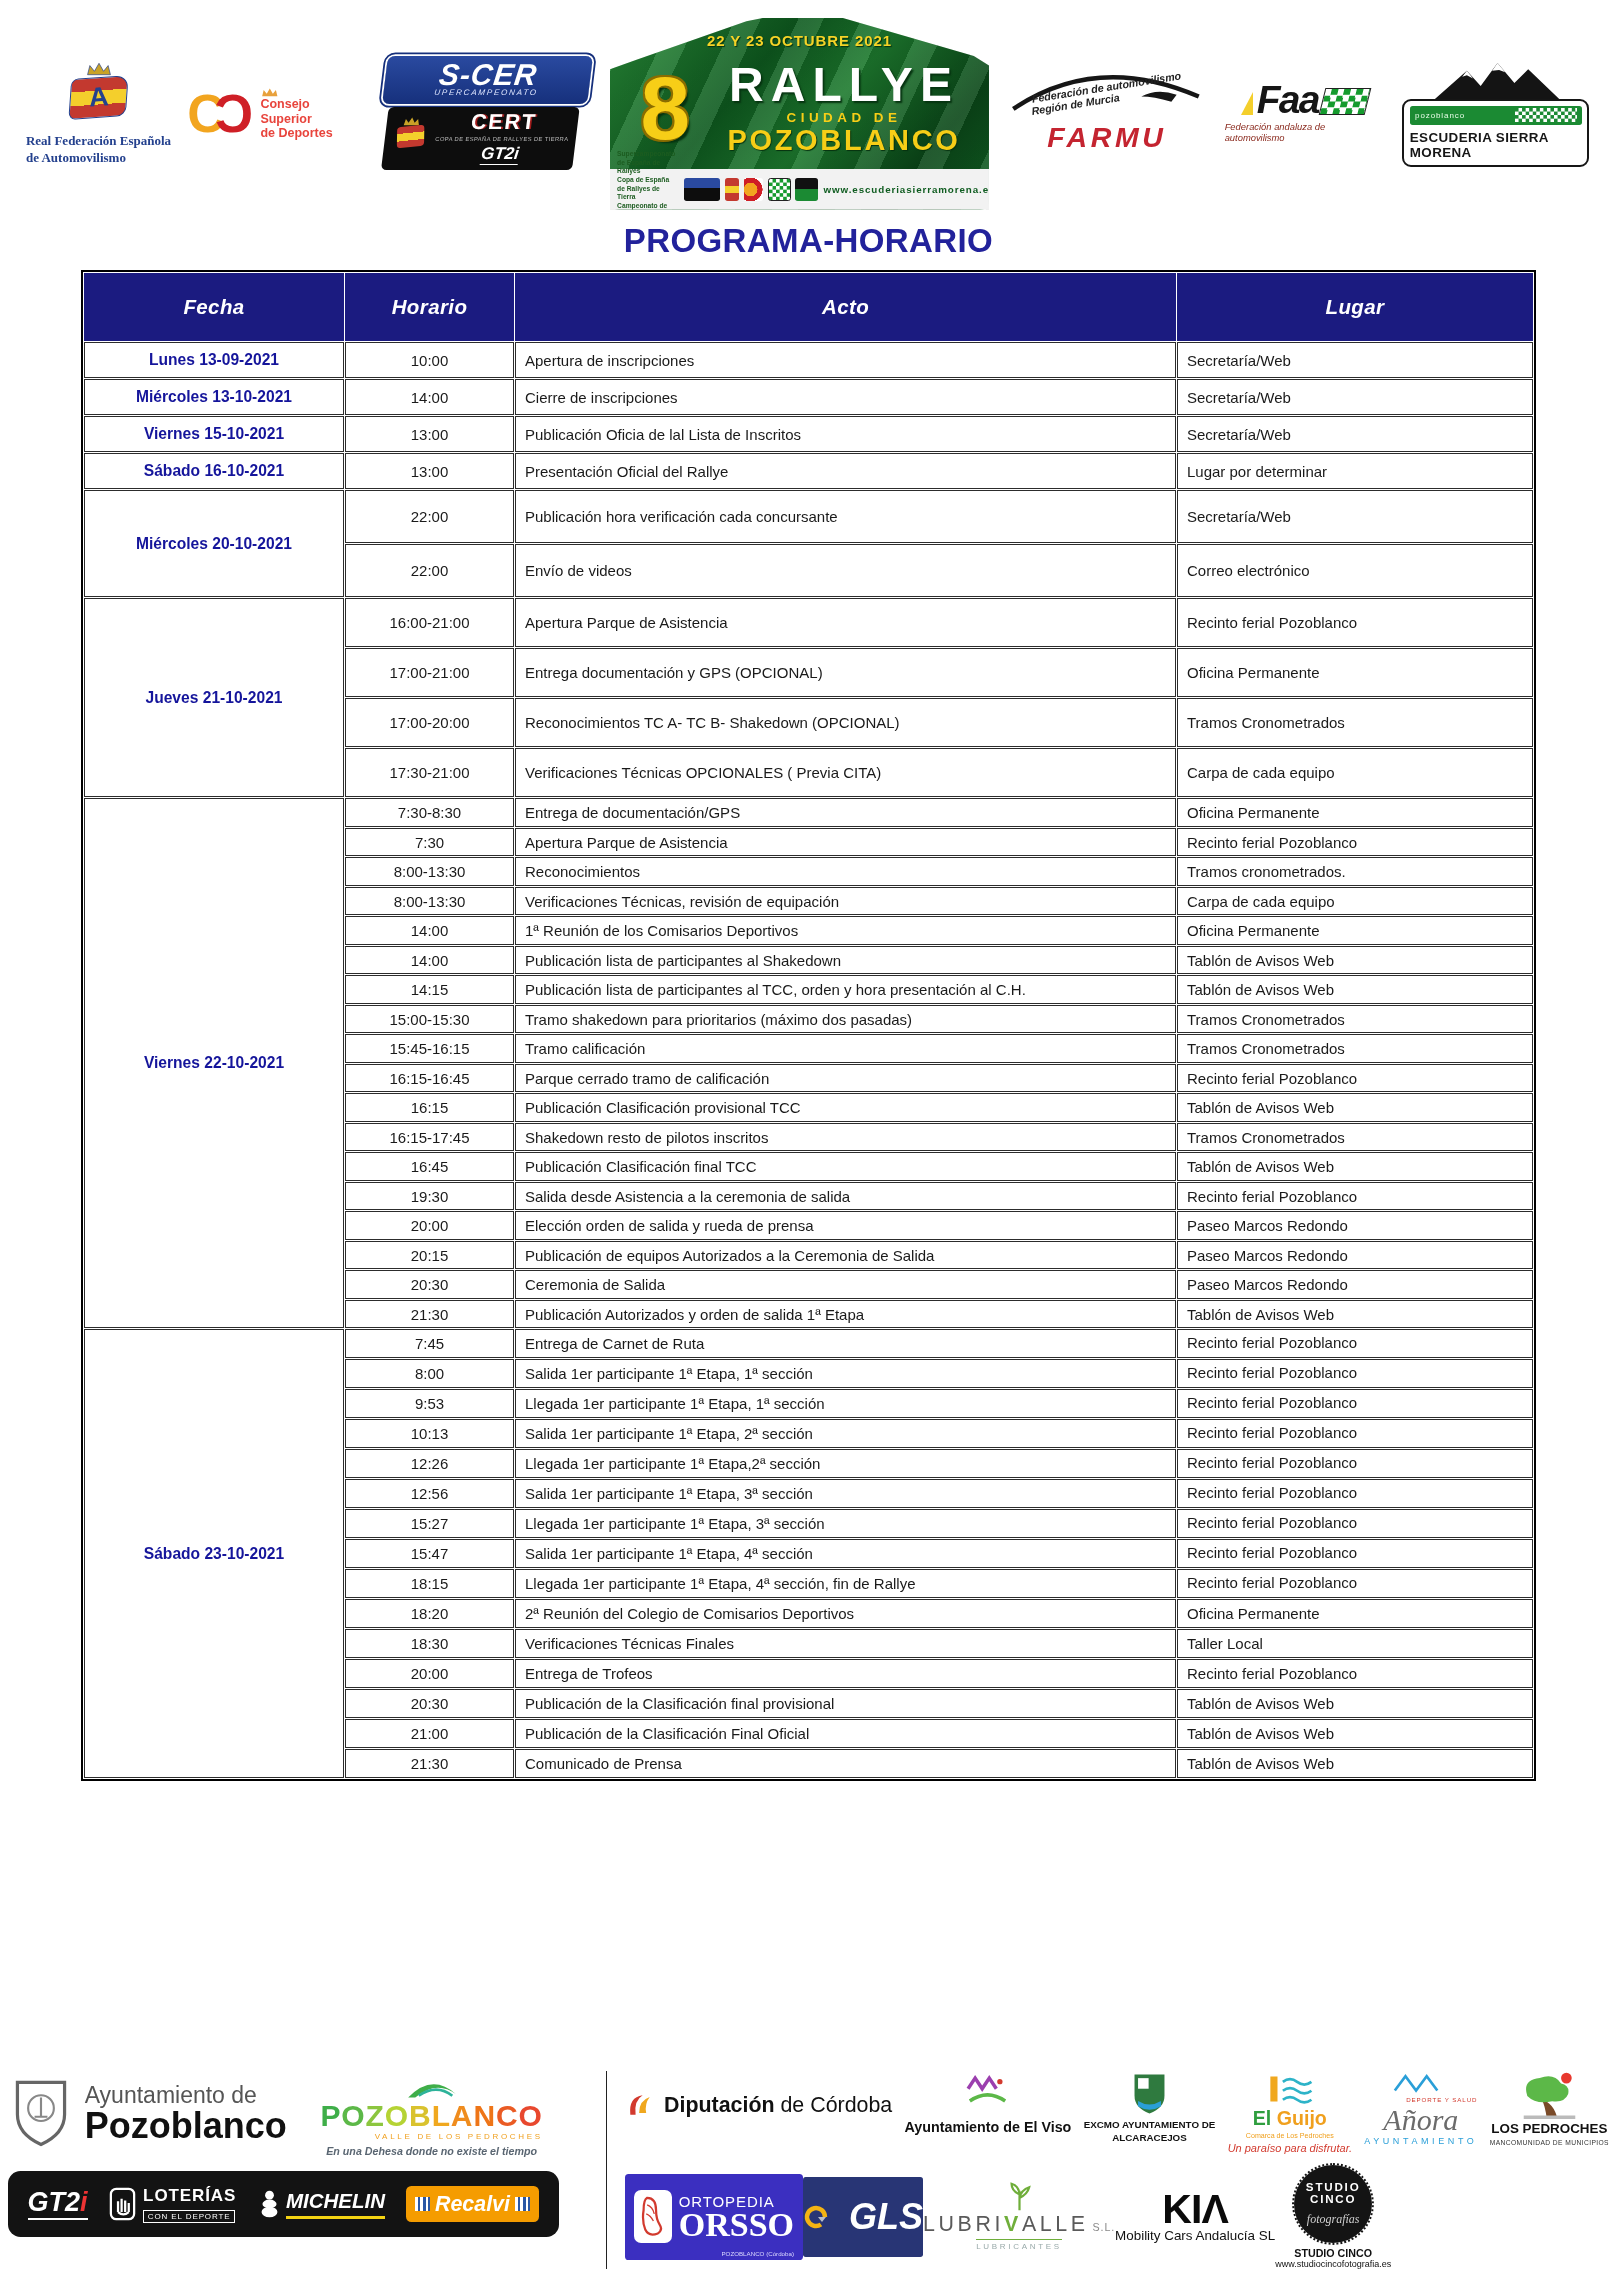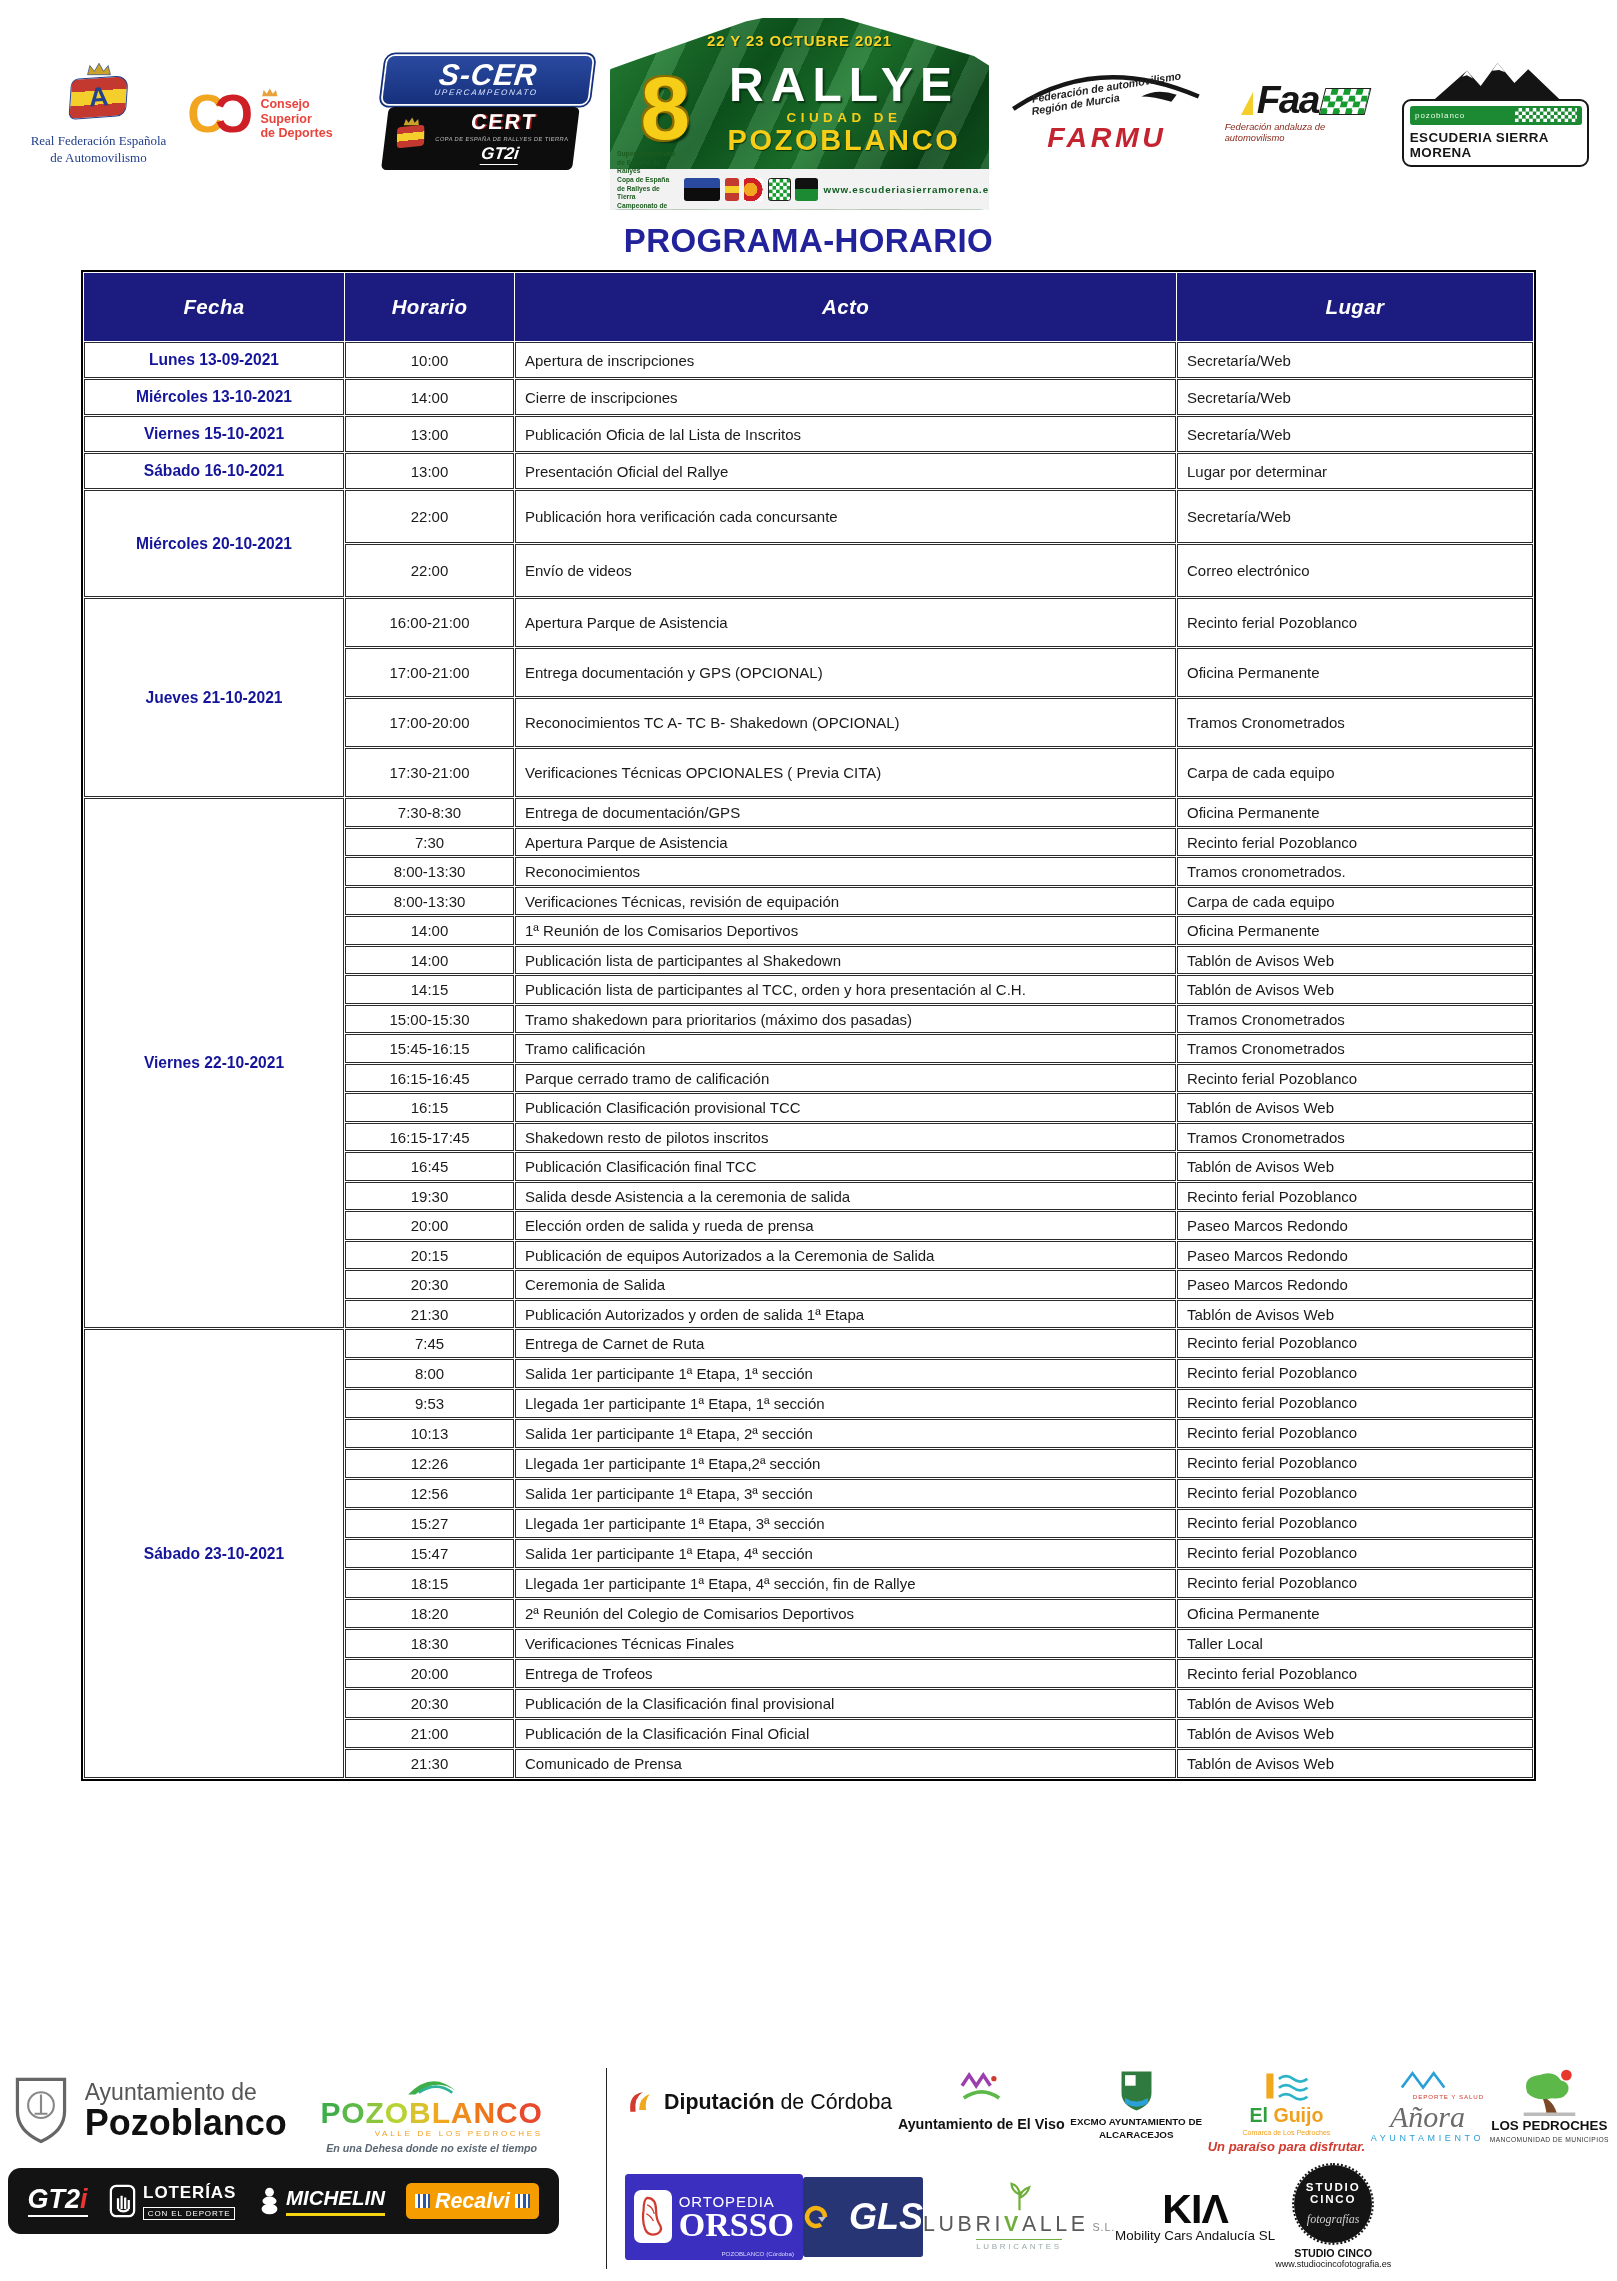--- a/index.html
+++ b/index.html
@@ -13,21 +13,21 @@
   }
   
   .top-strip{ height:218px; display:flex; align-items:center; justify-content:space-between; padding:9px 25px 0 25px; }
   .logo-box{ display:flex; flex-direction:column; align-items:center; }
   
   .rfeda{ width:147px; }
   .rfeda-flag{ width:57px; height:41px; border-radius:7.1px 12.5px 9px 7.1px; transform:skewX(-8deg) rotate(-4deg);
     background:linear-gradient(180deg,#c3392f 0 32%, #f4cf2c 32% 68%, #c3392f 68% 100%);
     display:flex; align-items:center; justify-content:center; border:1.8px solid #24418e; }
   .rfeda-flag span{ font-weight:bold; font-size:27px; color:#24418e; transform:skewX(8deg); }
-  .rfeda-text{ margin-top:15px; text-align:center; color:#24418e; font-family:"Liberation Serif",serif; font-size:13px; line-height:1.25; }
+  .rfeda-text{ margin-top:15px; text-align:left; color:#24418e; font-family:"Liberation Serif",serif; font-size:13px; line-height:1.25;font-weight:bold; }
   
   .csd{ width:169px; flex-direction:row; gap:7.1px; align-items:center; }
   .csd-mark{ font-weight:bold; font-size:53px; line-height:1; letter-spacing:-5.3px; }
   .csd-c1{ color:#f2a51f; } .csd-c2{ color:#cf1f26; display:inline-block; transform:rotate(180deg); }
   .csd-right{ display:flex; flex-direction:column; align-items:flex-start; }
   .csd-text{ color:#e8443c; font-weight:bold; font-size:12.5px; line-height:1.15; }
   
   .scer{ width:223px; transform:skewX(-7deg); }
   .scer-top{ width:205px; background:linear-gradient(180deg,#2a4aa0,#16307c); border-radius:7.1px; padding:5.3px 9px 7.1px 9px; text-align:center; box-shadow:0 0 0 1.8px #fff,0 0 0 3.6px #16307c; }
   .scer-name{ color:#fff; font-weight:bold; font-style:italic; font-size:30px; letter-spacing:0.9px; line-height:0.9; }
@@ -132,21 +132,21 @@
   .f-r1{ justify-content:space-between; align-items:flex-start; }
   .mini-logo{ display:flex; flex-direction:column; align-items:center; gap:2.7px; }
   .dipu{ flex-direction:row; gap:9px; align-items:center; margin-top:19.6px; }
   .dipu-text{ font-size:21.4px; color:#111; }
   .dipu-text b{ font-weight:bold; }
   .elviso-name{ font-weight:bold; font-size:14.3px; color:#111; }
   .alca-text{ font-weight:bold; font-size:9.8px; text-align:center; color:#111; line-height:1.3; }
   .guijo-name{ font-weight:bold; font-size:19.6px; line-height:1; }
   .guijo-name .el{ color:#2f9e3f; } .guijo-name .gu{ color:#f0a01e; }
   .guijo-sub{ color:#f0a01e; font-size:7.1px; }
-  .guijo-tag{ color:#d23a2e; font-size:13px; font-style:italic;font-weight:bold; }
+  .guijo-tag{ color:#d23a2e; font-size:11px; font-style:italic; }
   .anora-name{ font-family:"Liberation Serif",serif; font-style:italic; color:#6b6b6b; font-size:30px; line-height:0.9; }
   .anora-sub{ color:#2a9fd8; font-size:9px; letter-spacing:3.6px; }
   .anora-tag{ color:#d23a2e; font-size:6.2px; letter-spacing:0.9px; align-self:flex-end; }
   .pedro-name{ font-weight:bold; font-size:13.4px; color:#111; }
   .pedro-sub{ font-size:6.7px; color:#333; letter-spacing:0.4px; }
   
   .f-r2{ justify-content:flex-start; align-items:center; padding-right:5.3px; }
   .orsso{ background:#3b2fc0; border-radius:3.6px; width:178px; height:86px; display:flex; align-items:center; gap:7.1px; padding:5.3px 9px; position:relative; }
   .orsso-foot{ background:#fff; border-radius:7.1px; width:39px; height:53px; display:flex; align-items:center; justify-content:center; }
   .orsso-text .o1{ color:#fff; font-size:15px; letter-spacing:0.9px; display:block; }

